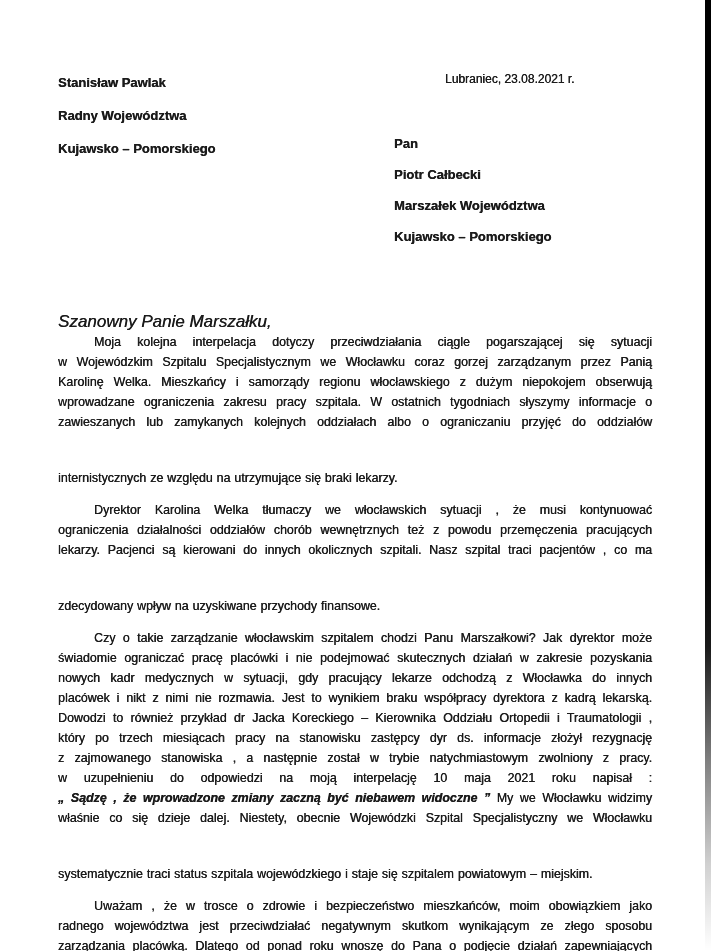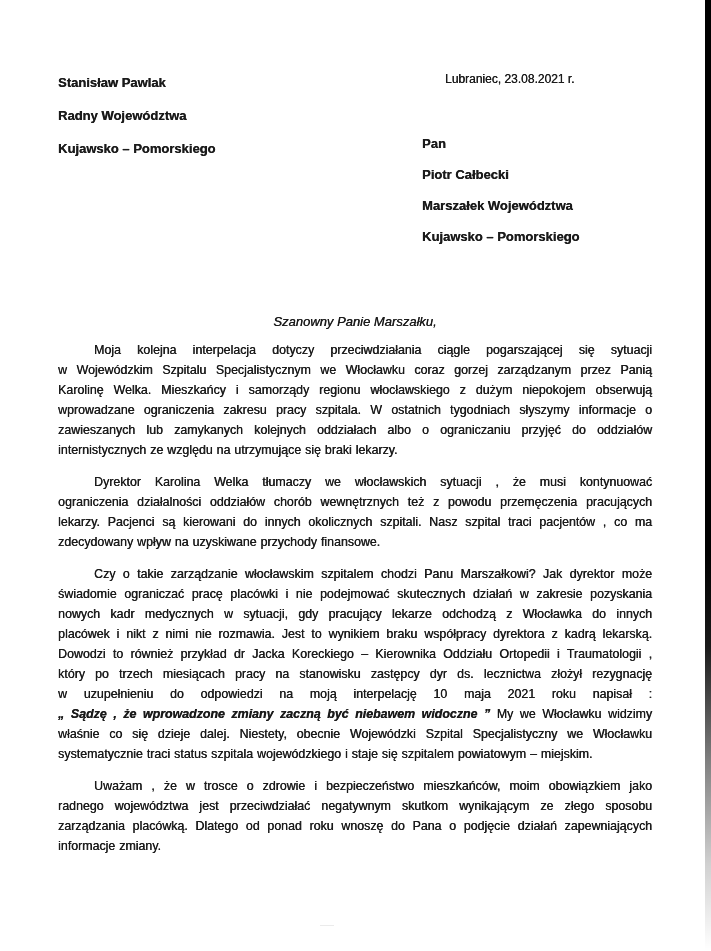--- a/index.html
+++ b/index.html
@@ -54,59 +54,58 @@
     font-size: 12px;
     font-weight: normal;
     line-height: 20px;
     white-space: nowrap;
     text-shadow: 0.3px 0 0 currentColor;
   }
   .recipient-block {
     position: absolute;
     left: 394px;
     top: 128px;
-    margin-left: 28px;
   }
   .recipient-line {
     font-size: 13px;
     font-weight: bold;
     line-height: 31px;
     white-space: nowrap;
     text-shadow: 0.3px 0 0 currentColor;
   }
   .letter-body {
     position: absolute;
     left: 58px;
     top: 312px;
     width: 594px;
   }
   .salutation {
     font-style: italic;
-    font-size: 13px;
+    font-size: 17px;
     line-height: 20px;
-    margin-bottom: 8px;
+    margin-bottom: 0;
     text-shadow: 0.3px 0 0 currentColor;
-    text-align: center;
   }
   .paragraph {
     margin-bottom: 12px;
   }
   .line {
     font-size: 12.4px;
     line-height: 20px;
     text-align: justify;
     text-align-last: justify;
     text-shadow: 0.35px 0 0 currentColor;
     word-spacing: 0.5px;
   }
   .line.first {
     text-indent: 36px;
   }
   .line.last {
     text-align-last: left;
+    margin-top: 36px;
   }
   .seg-bold-italic {
     font-weight: bold;
     font-style: italic;
   }
 </style>
 </head>
 <body>
 
 <div class="page">
@@ -145,21 +144,22 @@
           <div class="line">ograniczenia działalności oddziałów chorób wewnętrznych też z powodu przemęczenia pracujących</div>
           <div class="line">lekarzy. Pacjenci są kierowani do innych okolicznych szpitali. Nasz szpital traci pacjentów , co ma</div>
           <div class="line last">zdecydowany wpływ na uzyskiwane przychody finansowe.</div>
         </div>
         <div class="paragraph">
           <div class="line first">Czy o takie zarządzanie włocławskim szpitalem chodzi Panu Marszałkowi? Jak dyrektor może</div>
           <div class="line">świadomie ograniczać pracę placówki i nie podejmować skutecznych działań w zakresie pozyskania</div>
           <div class="line">nowych kadr medycznych w sytuacji, gdy pracujący lekarze odchodzą z Włocławka do innych</div>
           <div class="line">placówek i nikt z nimi nie rozmawia. Jest to wynikiem braku współpracy dyrektora z kadrą lekarską.</div>
           <div class="line">Dowodzi to również przykład dr Jacka Koreckiego – Kierownika Oddziału Ortopedii i Traumatologii ,</div>
-          <div class="line">który po trzech miesiącach pracy na stanowisku zastępcy dyr ds. lecznictwa złożył rezygnację</div>
+          <div class="line">który po trzech miesiącach pracy na stanowisku zastępcy dyr ds. informacje złożył rezygnację</div>
+          <div class="line">z zajmowanego stanowiska , a następnie został w trybie natychmiastowym zwolniony z pracy.</div>
           <div class="line">w uzupełnieniu do odpowiedzi na moją interpelację 10 maja 2021 roku napisał :</div>
           <div class="line"><span class="seg-bold-italic">„ Sądzę , że wprowadzone zmiany zaczną być niebawem widoczne ”</span><span class="">  My we Włocławku widzimy</span></div>
           <div class="line">właśnie co się dzieje dalej. Niestety, obecnie Wojewódzki Szpital Specjalistyczny we Włocławku</div>
           <div class="line last">systematycznie traci status szpitala wojewódzkiego i staje się szpitalem powiatowym – miejskim.</div>
         </div>
         <div class="paragraph">
           <div class="line first">Uważam , że w trosce o zdrowie i bezpieczeństwo mieszkańców, moim obowiązkiem jako</div>
           <div class="line">radnego województwa jest przeciwdziałać negatywnym skutkom wynikającym ze złego sposobu</div>
           <div class="line">zarządzania placówką. Dlatego od ponad roku wnoszę do Pana o podjęcie działań zapewniających</div>
           <div class="line last">informacje zmiany.</div>

